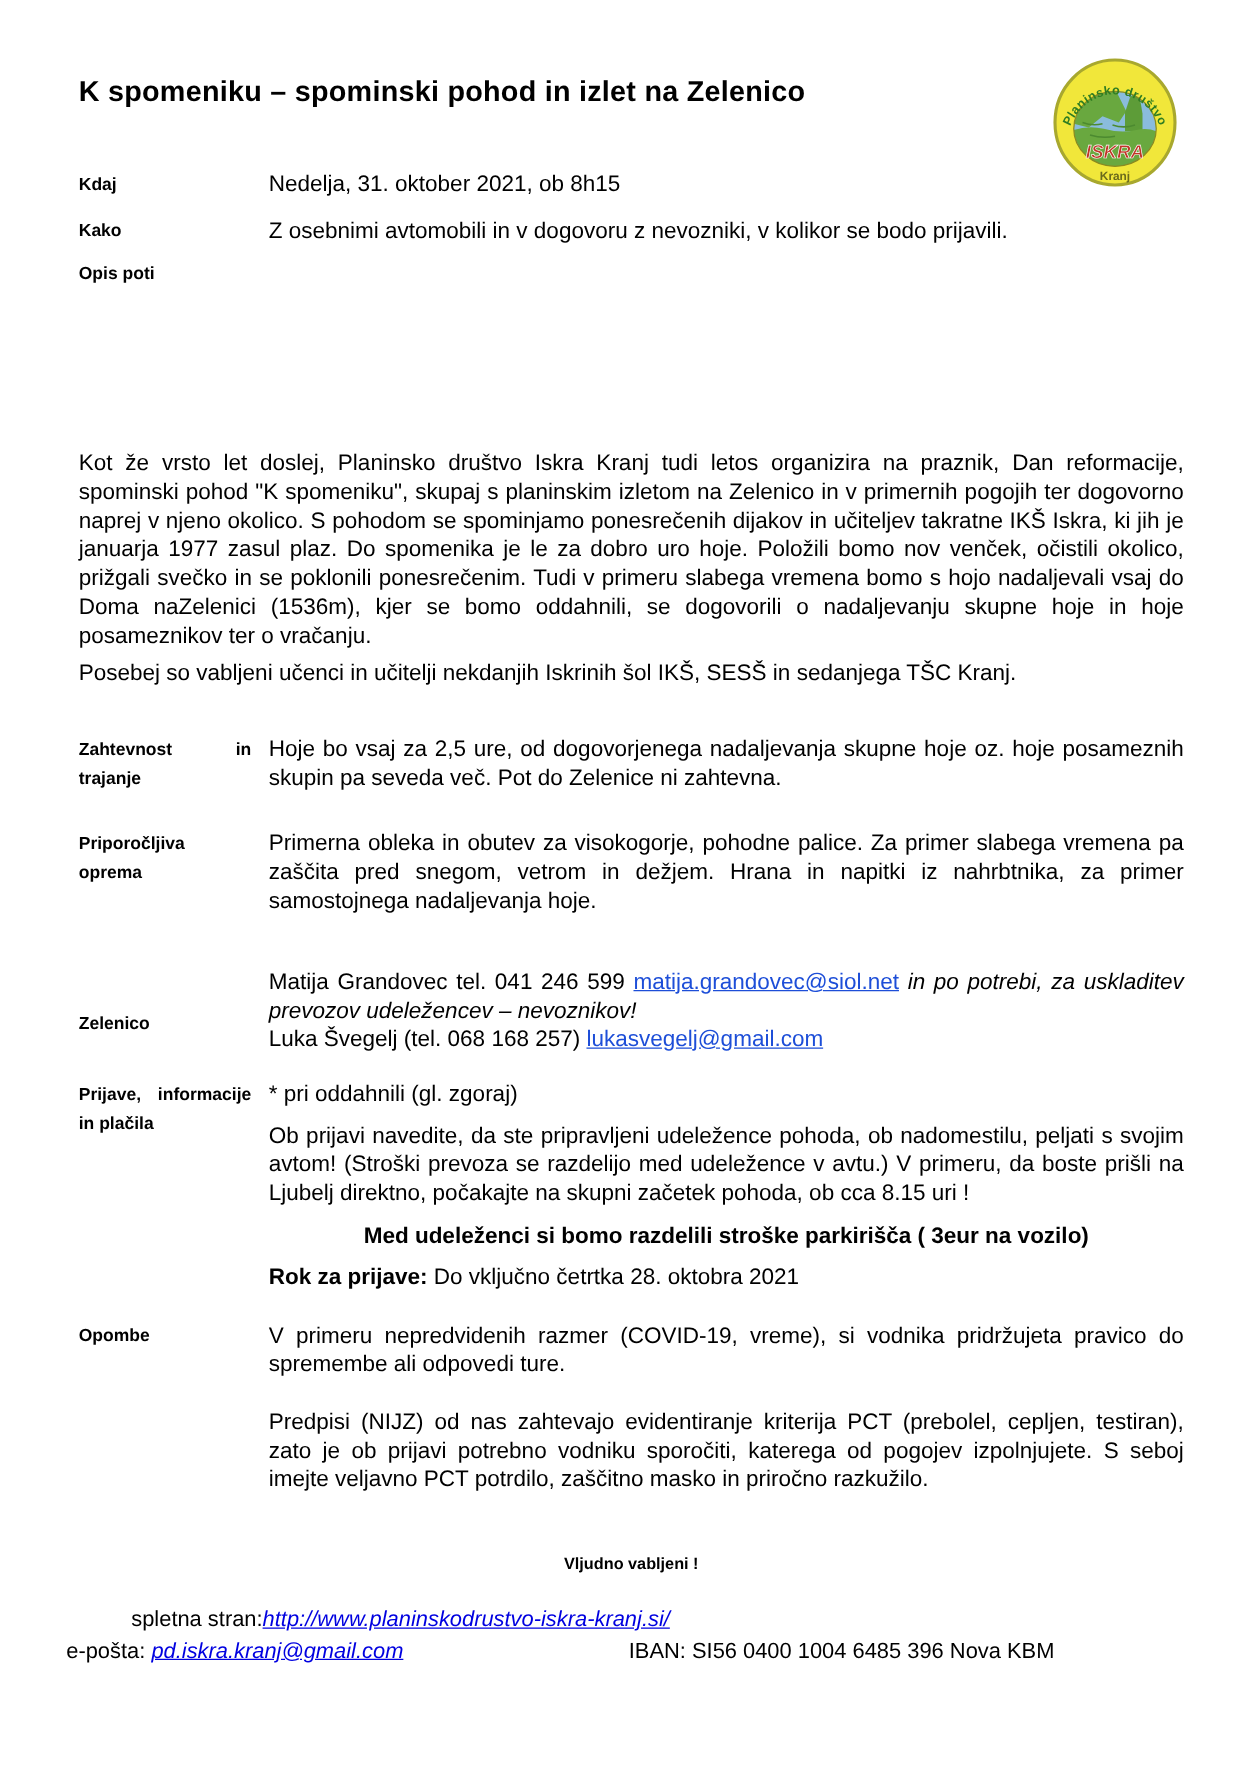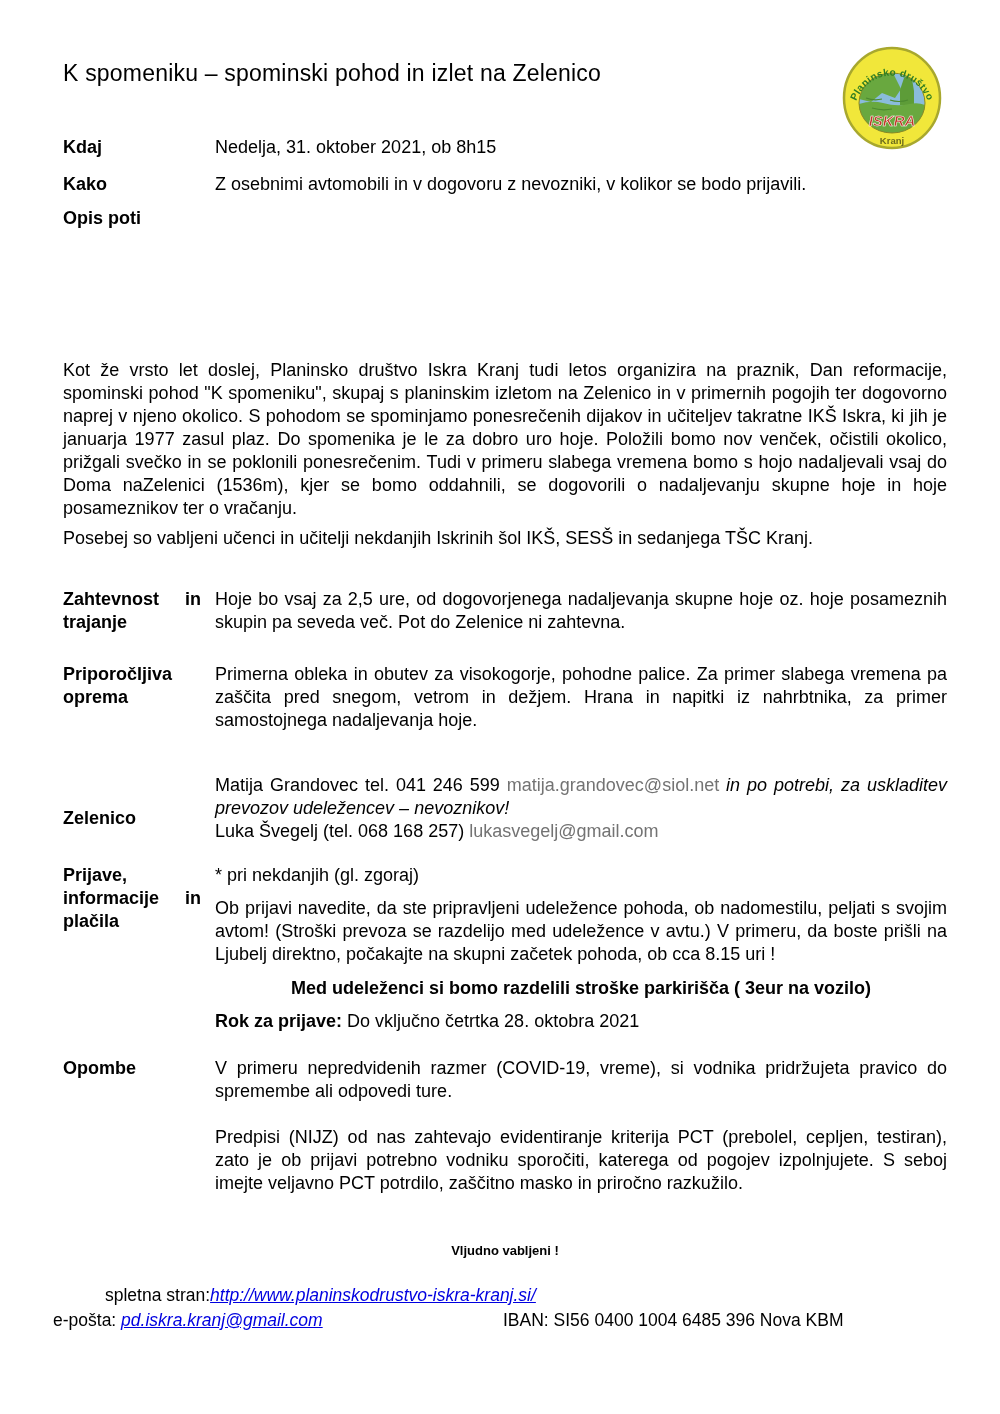--- a/index.html
+++ b/index.html
@@ -5,46 +5,46 @@
   * { box-sizing: border-box; }
   html, body { margin: 0; padding: 0; }
   body {
     width: 1000px; height: 1414px;
     background: #ffffff;
     font-family: "Liberation Sans", "DejaVu Sans", sans-serif;
     color: #000000;
   }
   .page { position: relative; width: 1000px; height: 1414px; overflow: hidden; background: #fff; }
   .content { position: absolute; left: 63px; top: 60px; width: 884px; }
-  .doc-title { font-size: 23px; font-weight: 400; margin: 0 0 49px 0; line-height: 27px; letter-spacing: 0.2px; }
+  .doc-title { font-size: 23px; font-weight: 700; margin: 0 0 49px 0; line-height: 27px; letter-spacing: 0.2px; }
   .logo { position: absolute; top: 46px; right: 58px; width: 100px; height: 104px; }
   .row { display: flex; align-items: flex-start; }
   .label {
     flex: 0 0 152px; padding-right: 14px;
-    font-weight: 700; font-size: 18px; line-height: 23px;
+    font-weight: 700; font-size: 14px; line-height: 23px;
     text-align: justify;
   }
   .body { flex: 1; font-size: 18px; line-height: 23px; }
   p { margin: 0; }
   .just { text-align: justify; }
   .m-kdaj { margin-bottom: 14px; }
   .m-kako { margin-bottom: 11px; }
   .m-opis { margin-bottom: 38px; flex-direction: column; }
   .m-zaht { margin-bottom: 29px; }
   .m-oprema { margin-bottom: 42px; }
   .m-vodniki { margin-bottom: 21px; }
   .m-prijave { margin-bottom: 24px; }
   .p-gap-7 { margin-top: 7px; }
   .p-gap-10 { margin-top: 10px; }
   .p-gap-11 { margin-top: 11px; text-align: center; }
   .p-gap-23 { margin-top: 23px; }
   .vodniki-label { padding-top: 33px; }
   .bold { font-weight: 700; }
   .italic { font-style: italic; }
-  .link { color: #737373; cursor: pointer; }
+  .link { color: #1d4ed8; text-decoration: underline; cursor: pointer; }
   .closing { text-align: center; font-weight: 700; font-size: 13px; margin-top: 48px; }
   .footer { position: absolute; left: 53px; top: 1283px; width: 894px; font-size: 17.5px; line-height: 25px; }
   .f-line1 { padding-left: 52px; }
   .f-line2 { position: relative; }
   .flink { color: #0000e0; font-style: italic; text-decoration: underline; cursor: pointer; }
   .iban { position: absolute; left: 450px; top: 0; white-space: nowrap; }
   .arc-text { font-size: 10px; font-weight: 700; fill: #2f7d22; letter-spacing: 0.4px; }
   .iskra-text { font-size: 15px; font-weight: 700; fill: #c13527; stroke: #ffffff; stroke-width: 0.5px; font-style: italic; }
   .kranj-text { font-size: 9.5px; font-weight: 700; fill: #6b6b1c; }
 </style>
@@ -121,21 +121,21 @@
     <div class="row m-vodniki">
       <div class="label vodniki-label">Zelenico</div>
       <div class="body">
         <p class="just"><span>Matija Grandovec tel. 041 246 599 </span><a class="link">matija.grandovec@siol.net</a><span class="italic"> in po potrebi, za uskladitev prevozov udeležencev – nevoznikov!</span><br><span>Luka Švegelj (tel. 068 168 257) </span><a class="link">lukasvegelj@gmail.com</a></p>
       </div>
     </div>
 
     <div class="row m-prijave">
       <div class="label">Prijave, informacije in plačila</div>
       <div class="body">
-        <p>* pri nekdanjih (gl. zgoraj)</p>
+        <p>* pri oddahnili (gl. zgoraj)</p>
         <p class="just p-gap-10">Ob prijavi navedite, da ste pripravljeni udeležence pohoda, ob nadomestilu, peljati s svojim avtom! (Stroški prevoza se razdelijo med udeležence v avtu.) V primeru, da boste prišli na Ljubelj direktno, počakajte na skupni začetek pohoda, ob cca 8.15 uri !</p>
         <p class="bold p-gap-11">Med udeleženci si bomo razdelili stroške parkirišča ( 3eur na vozilo)</p>
         <p class="p-gap-10"><span class="bold">Rok za prijave:</span><span> Do vključno četrtka 28. oktobra 2021</span></p>
       </div>
     </div>
 
     <div class="row">
       <div class="label">Opombe</div>
       <div class="body">
         <p class="just">V primeru nepredvidenih razmer (COVID-19, vreme), si vodnika pridržujeta pravico do spremembe ali odpovedi ture.</p>

